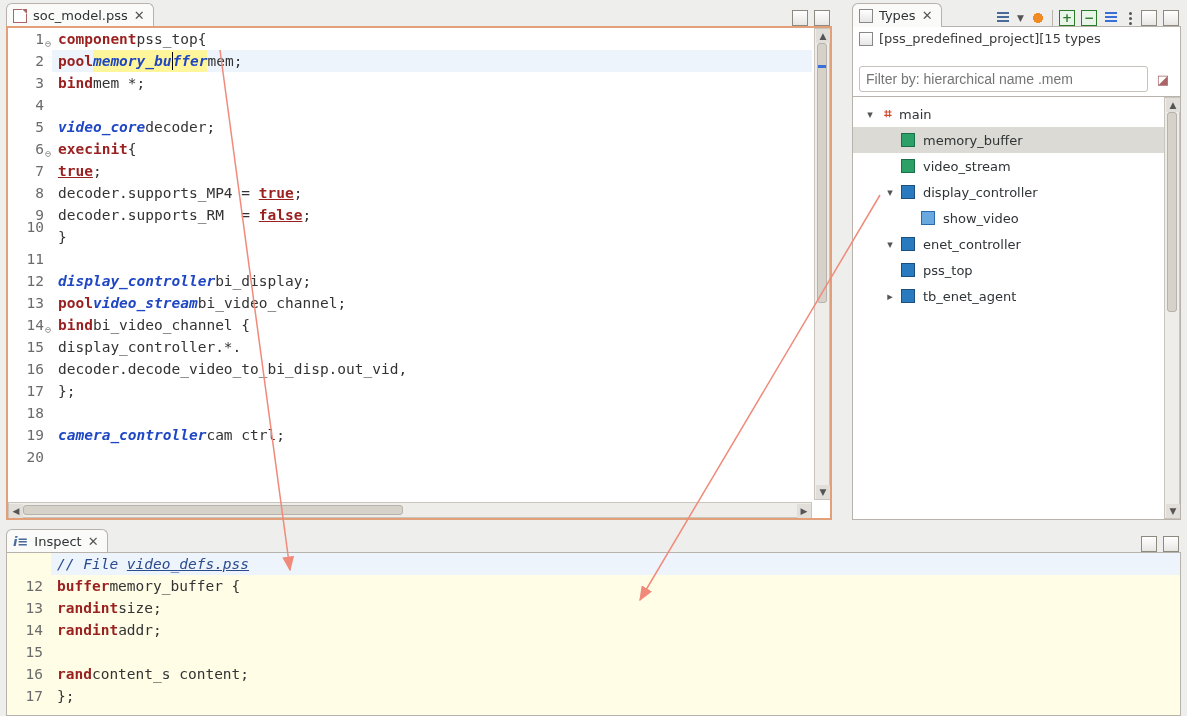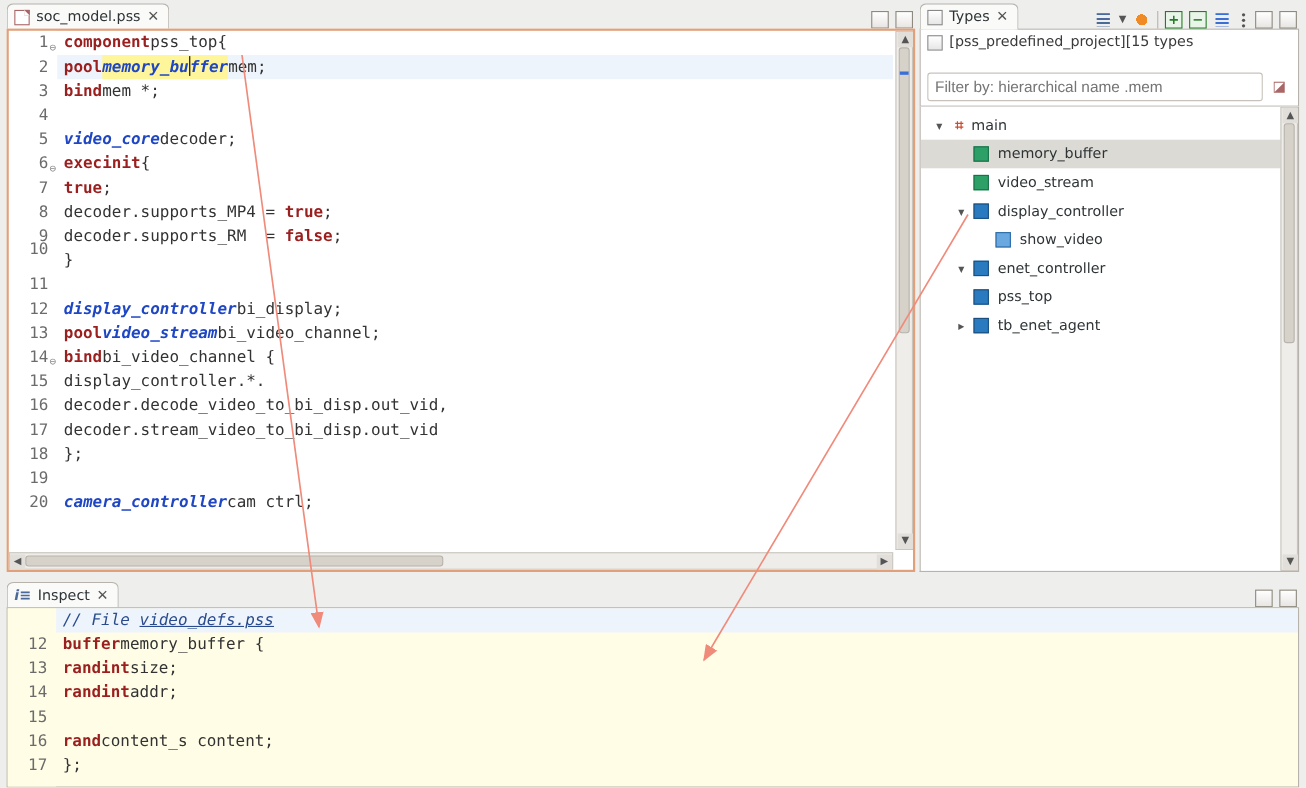--- a/index.html
+++ b/index.html
@@ -10,21 +10,21 @@
     color: #2e3436;
     width: 1187px;
     height: 716px;
     position: relative;
     overflow: hidden;
   }
   .mono { font-family: "DejaVu Sans Mono","Consolas",monospace; font-size: 14.5px; line-height: 22px; }
   
   .row-top {
     position: absolute; left: 6px; top: 0; right: 6px; height: 520px;
-    display: flex; gap: 4px;
+    display: flex; gap: 20px;
   }
   .editor-pane { flex: 0 0 826px; display: flex; flex-direction: column; }
   .types-pane  { flex: 1 1 auto; display: flex; flex-direction: column; }
 
   
   .tabbar {
     height: 26px; display: flex; align-items: flex-end; position: relative;
   }
   .tab {
     display: inline-flex; align-items: center; gap: 6px;
@@ -70,21 +70,21 @@
     position: absolute; left: 0; width: 36px; text-align: right;
     color: #6b6b6b; font-family: inherit;
   }
   .fold {
     position: absolute; left: 36px; width: 8px; text-align: center; color: #8a8a8a;
     font-size: 10px;
   }
   .kw   { color: #9a1f1f; font-weight: bold; }
   .type { color: #1f47c4; font-weight: bold; font-style: italic; }
   .ident{ color: #333; }
-  .lit  { color: #9a1f1f; font-weight: bold; }
+  .lit  { color: #9a1f1f; font-weight: bold; text-decoration: underline; }
   .punct{ color: #333; }
   .hl   { background: #fff59a; } 
   .link { color: #2a4b8d; text-decoration: underline; font-style: italic; }
   .cmt  { color: #2a4b8d; font-style: italic; }
 
   
   .caret {
     display: inline-block; width: 1px; height: 18px; background: #000;
     vertical-align: middle; position: relative; top: -1px;
   }
@@ -253,21 +253,20 @@
             <div class="code-line">      <span class="lit">true</span><span class="punct">;</span></div>
             <div class="code-line">      <span class="ident">decoder.supports_MP4 = </span><span class="lit">true</span><span class="punct">;</span></div>
             <div class="code-line">      <span class="ident">decoder.supports_RM  = </span><span class="lit">false</span><span class="punct">;</span></div>
             <div class="code-line">   <span class="punct">}</span></div>
             <div class="code-line"></div>
             <div class="code-line">   <span class="type">display_controller</span> <span class="ident">bi_display</span><span class="punct">;</span></div>
             <div class="code-line">   <span class="kw">pool</span> <span class="type">video_stream</span> <span class="ident">bi_video_channel</span><span class="punct">;</span></div>
             <div class="code-line">   <span class="kw">bind</span> <span class="ident">bi_video_channel </span><span class="punct">{</span></div>
             <div class="code-line">      <span class="ident">display_controller.*.</span></div>
             <div class="code-line">      <span class="ident">decoder.decode_video_to_bi_disp.out_vid,</span></div>
-            <div class="code-line">      <span class="ident">decoder.stream_video_to_bi_disp.out_vid</span></div>
             <div class="code-line">   <span class="punct">};</span></div>
             <div class="code-line"></div>
             <div class="code-line">   <span class="type">camera_controller</span> <span class="ident">cam ctrl</span><span class="punct">;</span></div>
           </div>
         </div>
       <div class="vscroll">
         <div class="arrow-btn up">▲</div>
         <div class="thumb-v"></div>
         <div class="overview-mark-blue" style="top:36px"></div>
         <div class="arrow-btn down">▼</div>

